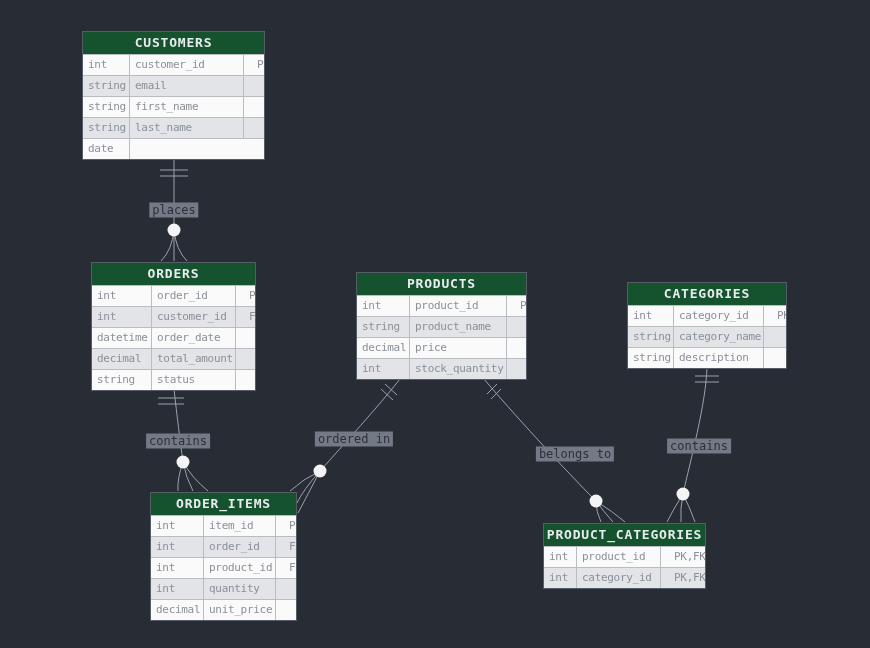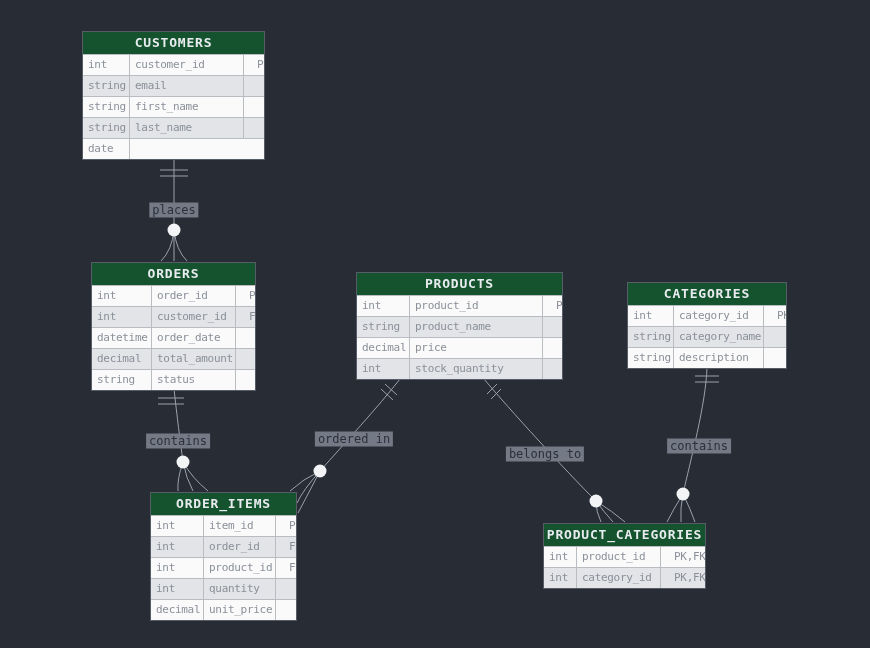--- a/index.html
+++ b/index.html
@@ -88,21 +88,21 @@
         <path d="M695,382 H719"></path>
         <path d="M683,494 Q674,508 667,522"></path>
         <path d="M683,494 Q680,508 681,522"></path>
         <path d="M683,494 Q690,508 695,522"></path>
         <circle cx="683" cy="494" r="6.5"></circle>
       </g>
     </svg>
 <span class="rel-label" style="left: 174px; top: 210px;">places</span>
     <span class="rel-label" style="left: 178px; top: 441px;">contains</span>
     <span class="rel-label" style="left: 354px; top: 439px;">ordered in</span>
-    <span class="rel-label" style="left: 545px; top: 454px;">belongs to</span>
+    <span class="rel-label" style="left: 575px; top: 454px;">belongs to</span>
     <span class="rel-label" style="left: 699px; top: 446px;">contains</span>
     <div class="entity" style="left: 82px; top: 31px; width: 183px;">
       <div class="entity-header">CUSTOMERS</div>
       <div class="entity-row">
         <span class="cell type" style="width: 46px;">int</span>
         <span class="cell name">customer_id</span>
         <span class="cell key" style="width: 21px;">PK</span>
       </div>
       <div class="entity-row alt">
         <span class="cell type" style="width: 46px;">string</span>
@@ -145,21 +145,21 @@
         <span class="cell type" style="width: 59px;">decimal</span>
         <span class="cell name">total_amount</span>
         <span class="cell key" style="width: 20px;"></span>
       </div>
       <div class="entity-row">
         <span class="cell type" style="width: 59px;">string</span>
         <span class="cell name">status</span>
         <span class="cell key" style="width: 20px;"></span>
       </div>
     </div>
-    <div class="entity" style="left: 356px; top: 272px; width: 207px;">
+    <div class="entity" style="left: 356px; top: 272px; width: 171px;">
       <div class="entity-header">PRODUCTS</div>
       <div class="entity-row">
         <span class="cell type" style="width: 52px;">int</span>
         <span class="cell name">product_id</span>
         <span class="cell key" style="width: 20px;">PK</span>
       </div>
       <div class="entity-row alt">
         <span class="cell type" style="width: 52px;">string</span>
         <span class="cell name">product_name</span>
         <span class="cell key" style="width: 20px;"></span>

